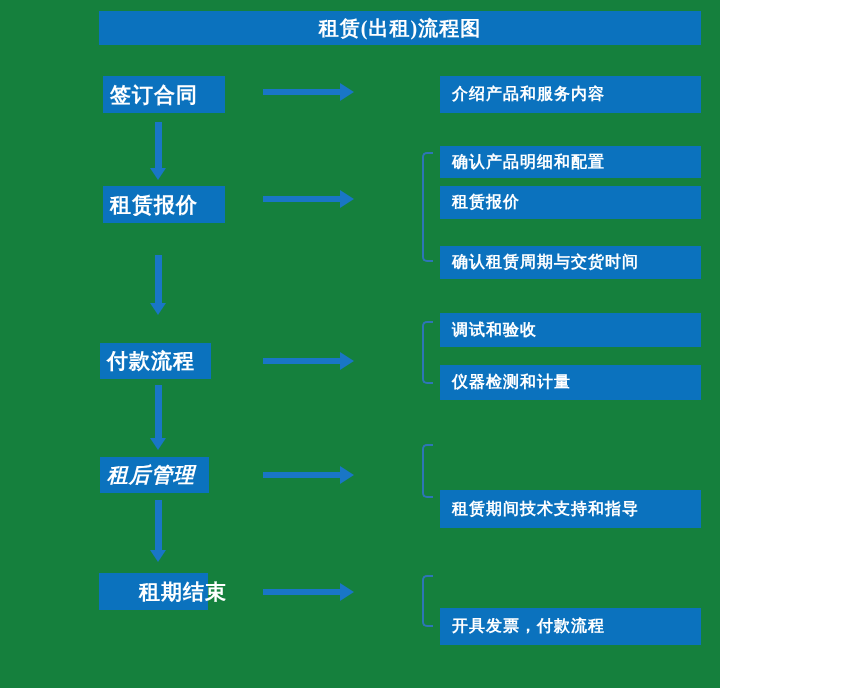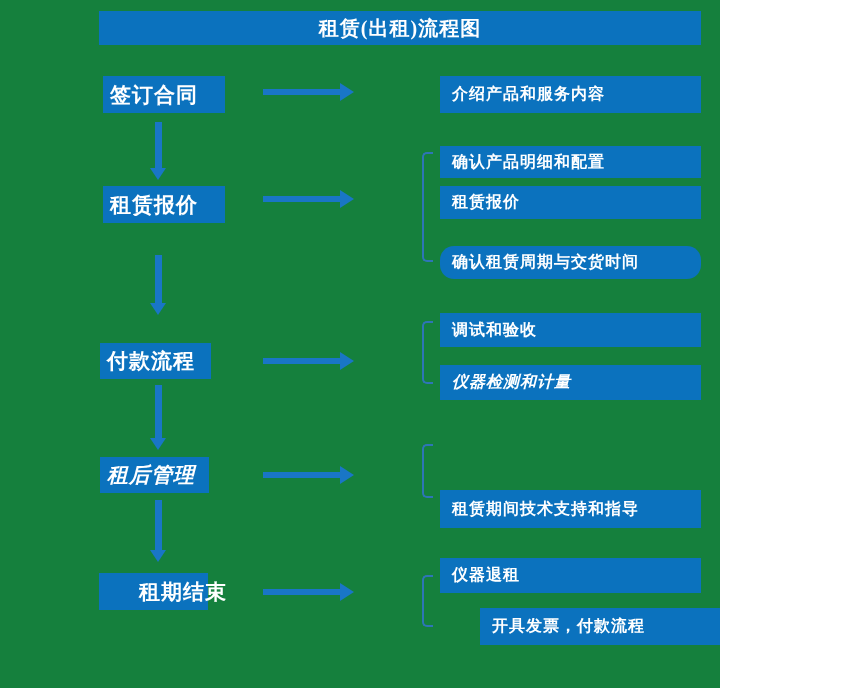--- a/index.html
+++ b/index.html
@@ -24,27 +24,27 @@
   .stage{font-size:21px;padding-left:7px;letter-spacing:1px;}
   .stage.s0{left:103px;top:76px;width:122px;height:37px;}
   .stage.s1{left:103px;top:186px;width:122px;height:37px;}
   .stage.s2{left:100px;top:343px;width:111px;height:36px;}
   .stage.s3{left:100px;top:457px;width:109px;height:36px;font-style:italic;}
   .stage.s4{left:99px;top:573px;width:109px;height:37px;padding-left:40px;}
   .output{left:440px;width:261px;font-size:16px;padding-left:12px;letter-spacing:1px;}
   .o0{top:76px;height:37px;}
   .o1a{top:146px;height:32px;}
   .o1b{top:186px;height:33px;}
-  .o1c{top:246px;height:33px;border-radius:14px;}
+  .o1c{top:246px;height:33px;}
   .o2a{top:313px;height:34px;}
-  .o2b{top:365px;height:35px;font-style:italic;}
+  .o2b{top:365px;height:35px;}
   .o3a{top:423px;height:36px;}
   .o3b{top:490px;height:38px;}
   .o4a{top:558px;height:35px;}
-  .o4b{top:608px;height:37px;margin-left:40px;}
+  .o4b{top:608px;height:37px;}
 
   .arrow-right{
     position:absolute;left:263px;width:78px;height:6px;background:var(--arrow-blue);
   }
   .arrow-right::after{
     content:"";position:absolute;right:-13px;top:-6px;width:0;height:0;
     border-left:14px solid var(--arrow-blue);
     border-top:9px solid transparent;border-bottom:9px solid transparent;
   }
   .h0{top:89px;} .h1{top:196px;} .h2{top:358px;} .h3{top:472px;} .h4{top:589px;}
@@ -101,16 +101,15 @@
   <div class="bracket b3"></div>
   <div class="bracket b4"></div>
 
   <div class="box output o0">介绍产品和服务内容</div>
   <div class="box output o1a">确认产品明细和配置</div>
   <div class="box output o1b">租赁报价</div>
   <div class="box output o1c">确认租赁周期与交货时间</div>
   <div class="box output o2a">调试和验收</div>
   <div class="box output o2b">仪器检测和计量</div>
   <div class="box output o3b">租赁期间技术支持和指导</div>
-  <div class="box output o4a">仪器退租</div>
   <div class="box output o4b">开具发票，付款流程</div>
 
 </div>
 
 </body></html>

